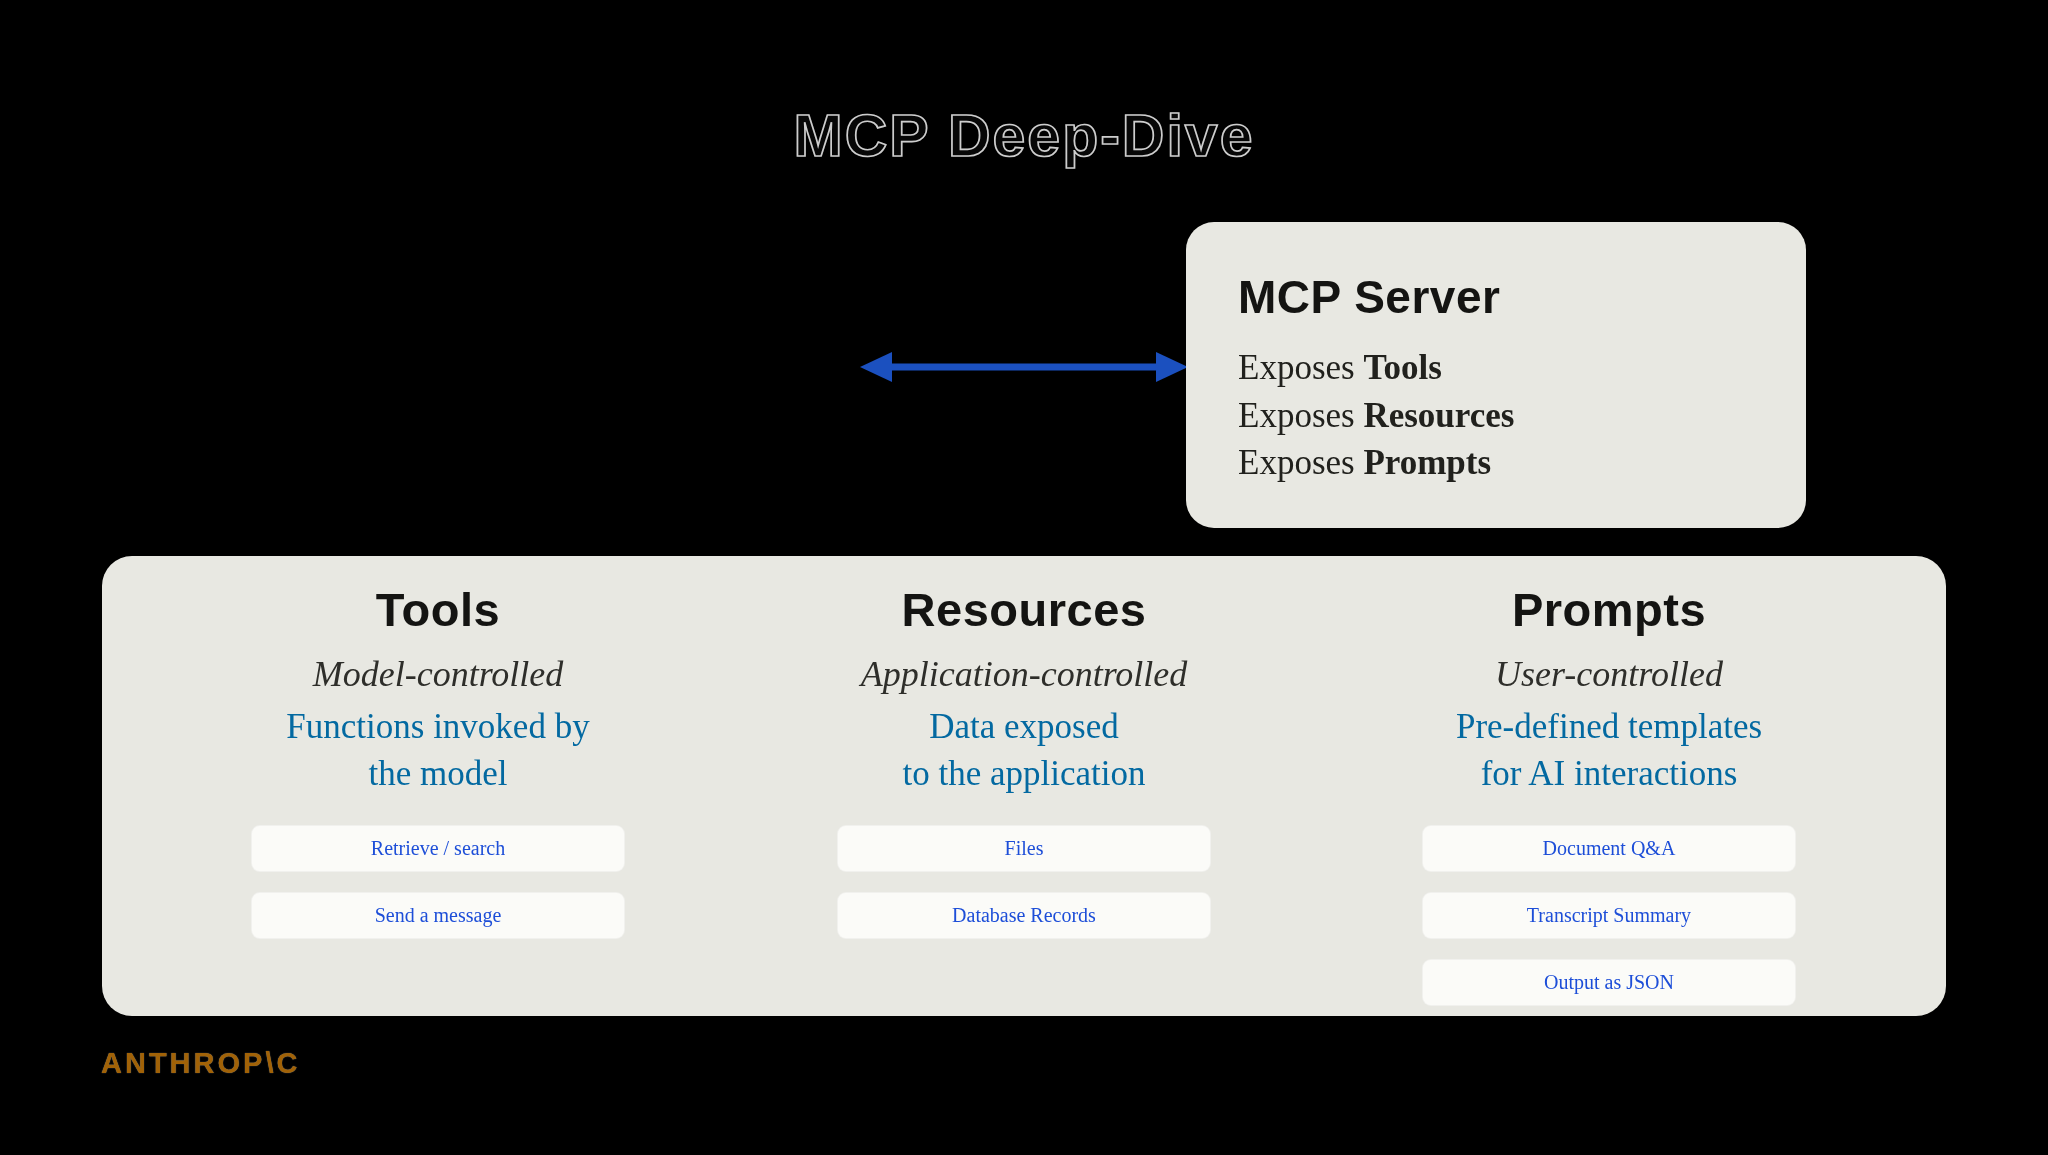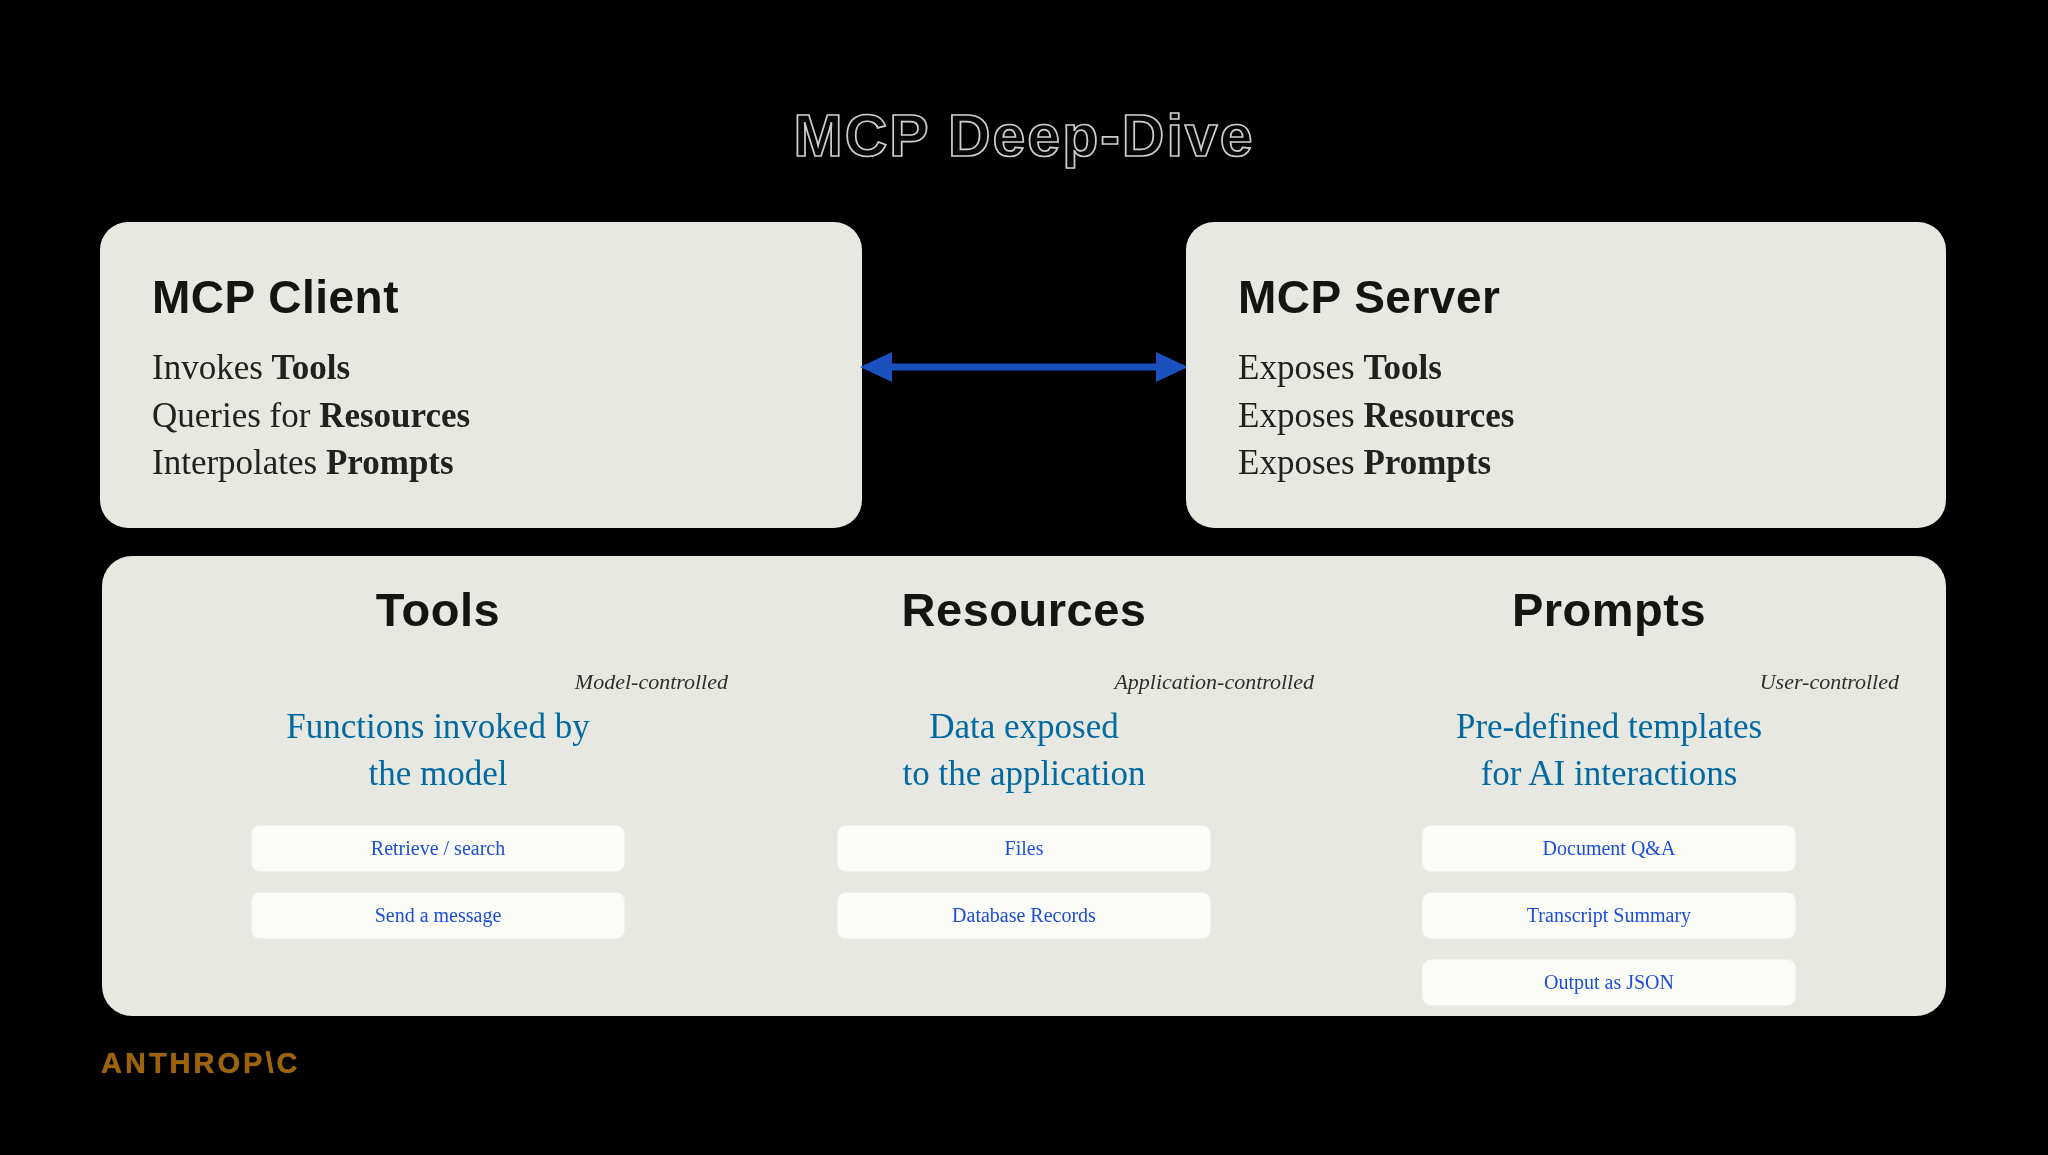--- a/index.html
+++ b/index.html
@@ -34,21 +34,21 @@
     -webkit-text-stroke: 1.7px #cdcdcd;
     text-shadow: 0 0 1px #bdbdbd;
   }
   
   .panel {
     position: absolute;
     background: var(--panel);
     border-radius: 28px;
   }
   .panel-client { left: 100px; top: 222px; width: 762px; height: 306px; }
-  .panel-server { left: 1186px; top: 222px; width: 760px; height: 306px; }
+  .panel-server { left: 1186px; top: 222px; width: 620px; height: 306px; }
   .panel-heading {
     position: absolute;
     top: 48px;
     left: 52px;
     font-size: 46px;
     font-weight: bold;
     letter-spacing: 0.5px;
     color: var(--heading);
   }
   .panel-lines {
@@ -81,26 +81,25 @@
   .col-resources { left: 632px; }
   .col-prompts   { left: 1217px; }
   .col-heading {
     margin-top: 26px;
     font-size: 47px;
     font-weight: bold;
     letter-spacing: 0.5px;
     color: var(--heading);
   }
   .col-subtitle {
-    margin-top: 32px;
+    margin-top: 16px;
     font-family: "Liberation Serif", serif;
     font-style: italic;
-    font-size: 22px;
+    font-size: 36px;
     color: #2e2e2a;
-    text-align: right;
   }
   .col-desc {
     margin-top: 8px;
     font-family: "Liberation Serif", serif;
     font-size: 35px;
     line-height: 47px;
     color: #0369a1;
   }
   .col-items { margin-top: 28px; }
   .pill {
@@ -131,28 +130,20 @@
     text-shadow: 0 0 1px #8f8f8c;
   }
 </style>
 </head>
 <body>
 
 <div id="stage">
 
   <div class="slide-title">MCP Deep-Dive</div>
 
-  <div class="panel panel-client">
-    <div class="panel-heading">MCP Client</div>
-    <div class="panel-lines">
-      <p><span>Invokes </span><strong>Tools</strong></p>
-      <p><span>Queries for </span><strong>Resources</strong></p>
-      <p><span>Interpolates </span><strong>Prompts</strong></p>
-    </div>
-  </div>
 
   <svg class="arrow-svg" width="332" height="44" viewBox="0 0 332 44">
     <line x1="22" y1="22" x2="310" y2="22" stroke="currentColor" stroke-width="7"></line>
     <polygon points="2,22 34,7 34,37" fill="currentColor"></polygon>
     <polygon points="330,22 298,7 298,37" fill="currentColor"></polygon>
   </svg>
 
   <div class="panel panel-server">
     <div class="panel-heading">MCP Server</div>
     <div class="panel-lines">

